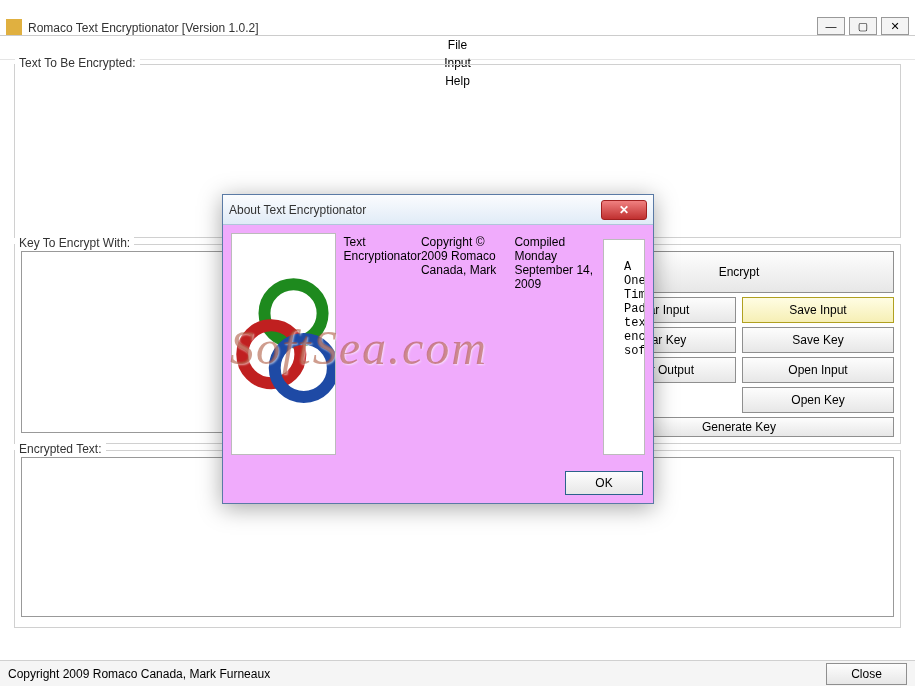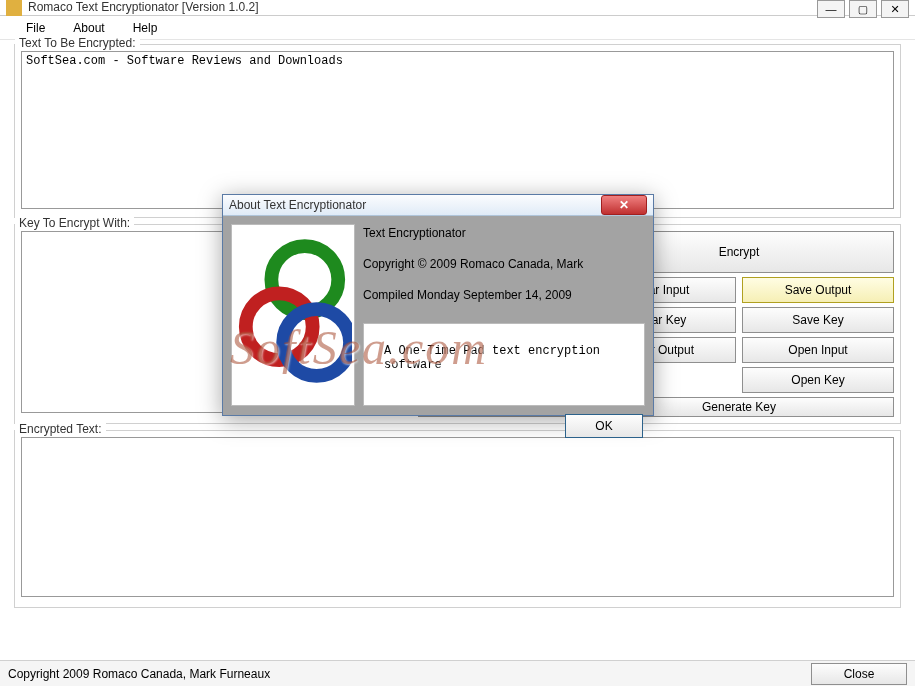--- a/index.html
+++ b/index.html
@@ -1,24 +1,24 @@
 <!DOCTYPE html>
 <html><head>
 <meta charset="utf-8">
 <style>
   * { box-sizing: border-box; margin: 0; padding: 0; font-family: "Microsoft YaHei", Tahoma, sans-serif; font-size: 12px; }
   body { background: #fff; width: 915px; height: 686px; position: relative; overflow: hidden; }
 
-  .titlebar { height: 16px; background: #fff; border-bottom: 1px solid #ccc; display: flex; align-items: flex-start; padding: 0 6px; }
+  .titlebar { height: 36px; background: #fff; border-bottom: 1px solid #ccc; display: flex; align-items: flex-end; padding: 0 6px; }
   .titlebar .icon { width: 16px; height: 16px; background: #e0b040; display: inline-block; margin-right: 6px; }
   .titlebar .title { flex: 1; color: #333; }
   .win-btns { display: flex; gap: 4px; }
   .win-btn { width: 28px; height: 18px; border: 1px solid #999; background: #f4f4f4; display: flex; align-items: center; justify-content: center; font-size: 11px; cursor: default; }
 
-  .menubar { height: 24px; background: #fff; display: flex; align-items: center; padding: 0 12px; border-bottom: 1px solid #e5e5e5; }
+  .menubar { height: 24px; background: #fff; display: flex; align-items: center; padding: 0 12px; border-bottom: 1px solid #e5e5e5; flex-direction: column; }
   .menubar .menu-item { padding: 2px 14px; cursor: default; }
 
   .client { padding: 4px 14px 6px 14px; }
 
   fieldset.groupbox { border: 1px solid #d0d0d0; padding: 6px; margin-bottom: 6px; position: relative; }
   fieldset.groupbox > .legend { position: absolute; top: -9px; left: 0; background: #fff; padding: 0 4px; color: #333; }
 
   .text-input { width: 100%; height: 100%; border: 1px solid #999; background: #fff; padding: 2px 4px; resize: none; font-family: "Courier New", monospace; font-size: 12px; outline: none; }
 
   .gb-input { height: 174px; }
@@ -42,30 +42,30 @@
   .btn-reg { height: 26px; }
   .btn-wide { width: 100%; }
   .btn-row { display: flex; gap: 6px; }
   .btn-row .btn { flex: 1; }
 
   .gb-output { height: 178px; }
   .gb-output .text-input { height: 160px; }
 
   .statusbar { position: absolute; bottom: 0; left: 0; right: 0; height: 26px; border-top: 1px solid #d0d0d0; display: flex; align-items: center; padding: 0 8px; background: #f5f5f5; }
   .statusbar .sp { flex: 1; }
-  .statusbar .btn { width: 96px; height: 22px; }
+  .statusbar .btn { width: 81px; height: 22px; }
 
   
-  .dialog { position: absolute; left: 222px; top: 194px; width: 432px; height: 222px; border: 1px solid #5a7aa5; background: #a3a3a3; box-shadow: 0 4px 22px rgba(0,0,0,0.35); display: flex; flex-direction: column; }
+  .dialog { position: absolute; left: 222px; top: 194px; width: 432px; height: 310px; border: 1px solid #5a7aa5; background: #f0abfc; box-shadow: 0 4px 22px rgba(0,0,0,0.35); display: flex; flex-direction: column; }
   .dialog-title { height: 30px; background: linear-gradient(#fbfcfe,#e0ebf7); display: flex; align-items: center; padding: 0 6px; border-bottom: 1px solid #b0c5da; }
   .dialog-title .dt-text { flex: 1; color: #333; }
   .dialog-title .dlg-close { width: 46px; height: 20px; background: linear-gradient(#f08080,#c03030); border: 1px solid #a02020; border-radius: 3px; color: #fff; display: flex; align-items: center; justify-content: center; font-family: Arial; font-weight: bold; font-size: 12px; }
   .dialog-body { flex: 1; display: flex; padding: 8px; gap: 8px; }
   .dlg-left { width: 124px; border: 1px solid #bbb; background: #fff; display: flex; align-items: center; justify-content: center; overflow: hidden; }
-  .dlg-right { flex: 1; display: flex; flex-direction: column; font-family: "Courier New", monospace; gap: 13px; }
+  .dlg-right { flex: 1; display: flex; flex-direction: row; font-family: "Courier New", monospace; }
   .dlg-line { padding: 2px 0; }
   .dlg-desc { border: 1px solid #bbb; background: #fff; flex: 1; margin-top: 6px; padding: 20px; overflow: auto; font-family: "Courier New", monospace; }
   .dialog-footer { height: 40px; display: flex; align-items: center; justify-content: flex-end; padding: 0 10px; }
   .dialog-footer .btn { width: 78px; height: 24px; border: 1px solid #2c628b; }
 
   
   .rings { width: 118px; height: 180px; }
 
   
   .watermark { position: absolute; left: 230px; top: 320px; font-family: Georgia, serif; font-style: italic; font-size: 48px; color: rgba(160,60,30,0.5); pointer-events: none; letter-spacing: 2px; text-shadow: 1px 1px 2px rgba(255,255,255,0.6); }
@@ -80,29 +80,28 @@
   <span class="title">Romaco Text Encryptionator [Version 1.0.2]</span>
   <div class="win-btns">
     <div class="win-btn">—</div>
     <div class="win-btn">▢</div>
     <div class="win-btn">✕</div>
   </div>
 </div>
 
 <div class="menubar">
   <div class="menu-item">File</div>
-  <div class="menu-item">About</div>
+  <div class="menu-item">Input</div>
   <div class="menu-item">Help</div>
 </div>
 
 <div class="client">
 
   <fieldset class="groupbox gb-input">
     <div class="legend">Text To Be Encrypted:</div>
-    <textarea class="text-input" style="">SoftSea.com - Software Reviews and Downloads</textarea>
   </fieldset>
 
   <fieldset class="groupbox gb-key">
     <div class="legend">Key To Encrypt With:</div>
     <div class="key-area">
       <textarea class="text-input" style=""></textarea>
     </div>
     <div class="controls">
       <div class="ctrl-left">
         <div class="opt-group" style="height:78px">
@@ -119,21 +118,21 @@
         <div class="opt-clear">
           <input type="checkbox" style="">
           <span>Clear</span>
         </div>
         <button class="btn btn-wide" style="flex:1">Generate Key For Input</button>
       </div>
       <div class="ctrl-right">
         <button class="btn btn-tall btn-wide">Encrypt</button>
         <div class="btn-row">
           <button class="btn btn-reg">Clear Input</button>
-          <button class="btn btn-reg save-highlight">Save Output</button>
+          <button class="btn btn-reg save-highlight">Save Input</button>
         </div>
         <div class="btn-row">
           <button class="btn btn-reg">Clear Key</button>
           <button class="btn btn-reg">Save Key</button>
         </div>
         <div class="btn-row">
           <button class="btn btn-reg">Clear Output</button>
           <button class="btn btn-reg">Open Input</button>
         </div>
         <div class="btn-row">

